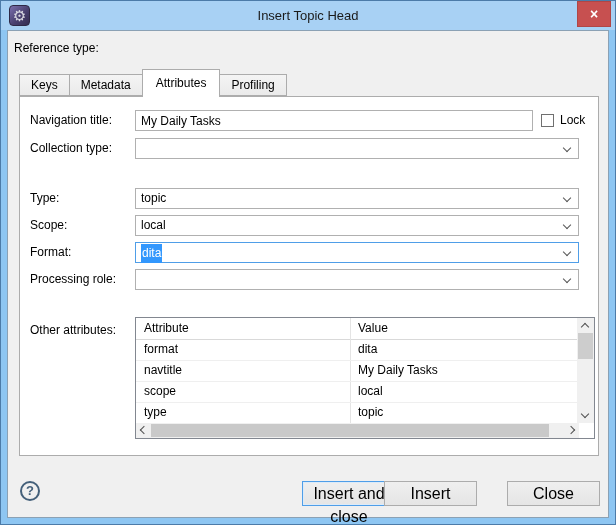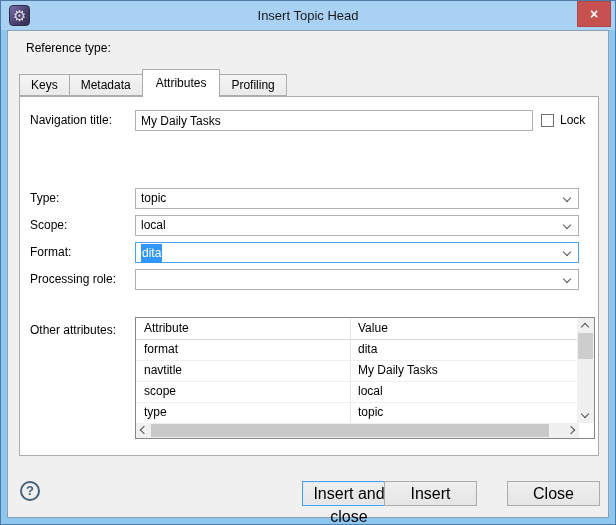--- a/index.html
+++ b/index.html
@@ -28,21 +28,21 @@
   .close-btn {
     position:absolute; right:4px; top:0; width:34px; height:26px;
     background:#c75050; border:1px solid #b04646;
     color:#ffffff; text-align:center; line-height:24px; font-size:14px; font-weight:bold;
     cursor:pointer;
   }
   .content {
     position:absolute; left:7px; top:30px; right:7px; bottom:7px;
     background:#f0f0f0; border:1px solid #8ba1b4;
   }
-  .ref-label { position:absolute; left:18px; top:10px; font-size:12px; color:#000; }
+  .ref-label { position:absolute; left:6px; top:10px; font-size:12px; color:#000; }
 
   .tabs {
     position:absolute; left:11px; top:38px; height:27px;
     display:flex; align-items:flex-end; z-index:3;
   }
   .tab {
     height:22px; padding:0 11px; line-height:20px; font-size:12px;
     background:linear-gradient(#f4f4f4,#eaeaea);
     border:1px solid #acacac; margin-right:-1px; color:#000; cursor:pointer;margin-top:9px;
   }
@@ -150,20 +150,27 @@
 
     <div class="panel">
 
       <div class="frow" style="top:13px;">
         <span class="lbl">Navigation title:</span>
         <input class="txt" value="My Daily Tasks" style="">
         <span class="checkbox"></span>
         <span class="cb-label">Lock</span>
       </div>
 
+      <div class="frow" style="top:41px;">
+        <span class="lbl">Collection type:</span>
+        <div class="combo">
+          <span class="combo-val"></span>
+          <span class="chev"></span>
+        </div>
+      </div>
 
       <div class="frow" style="top:91px;">
         <span class="lbl">Type:</span>
         <div class="combo">
           <span class="combo-val">topic</span>
           <span class="chev"></span>
         </div>
       </div>
 
       <div class="frow" style="top:118px;">

